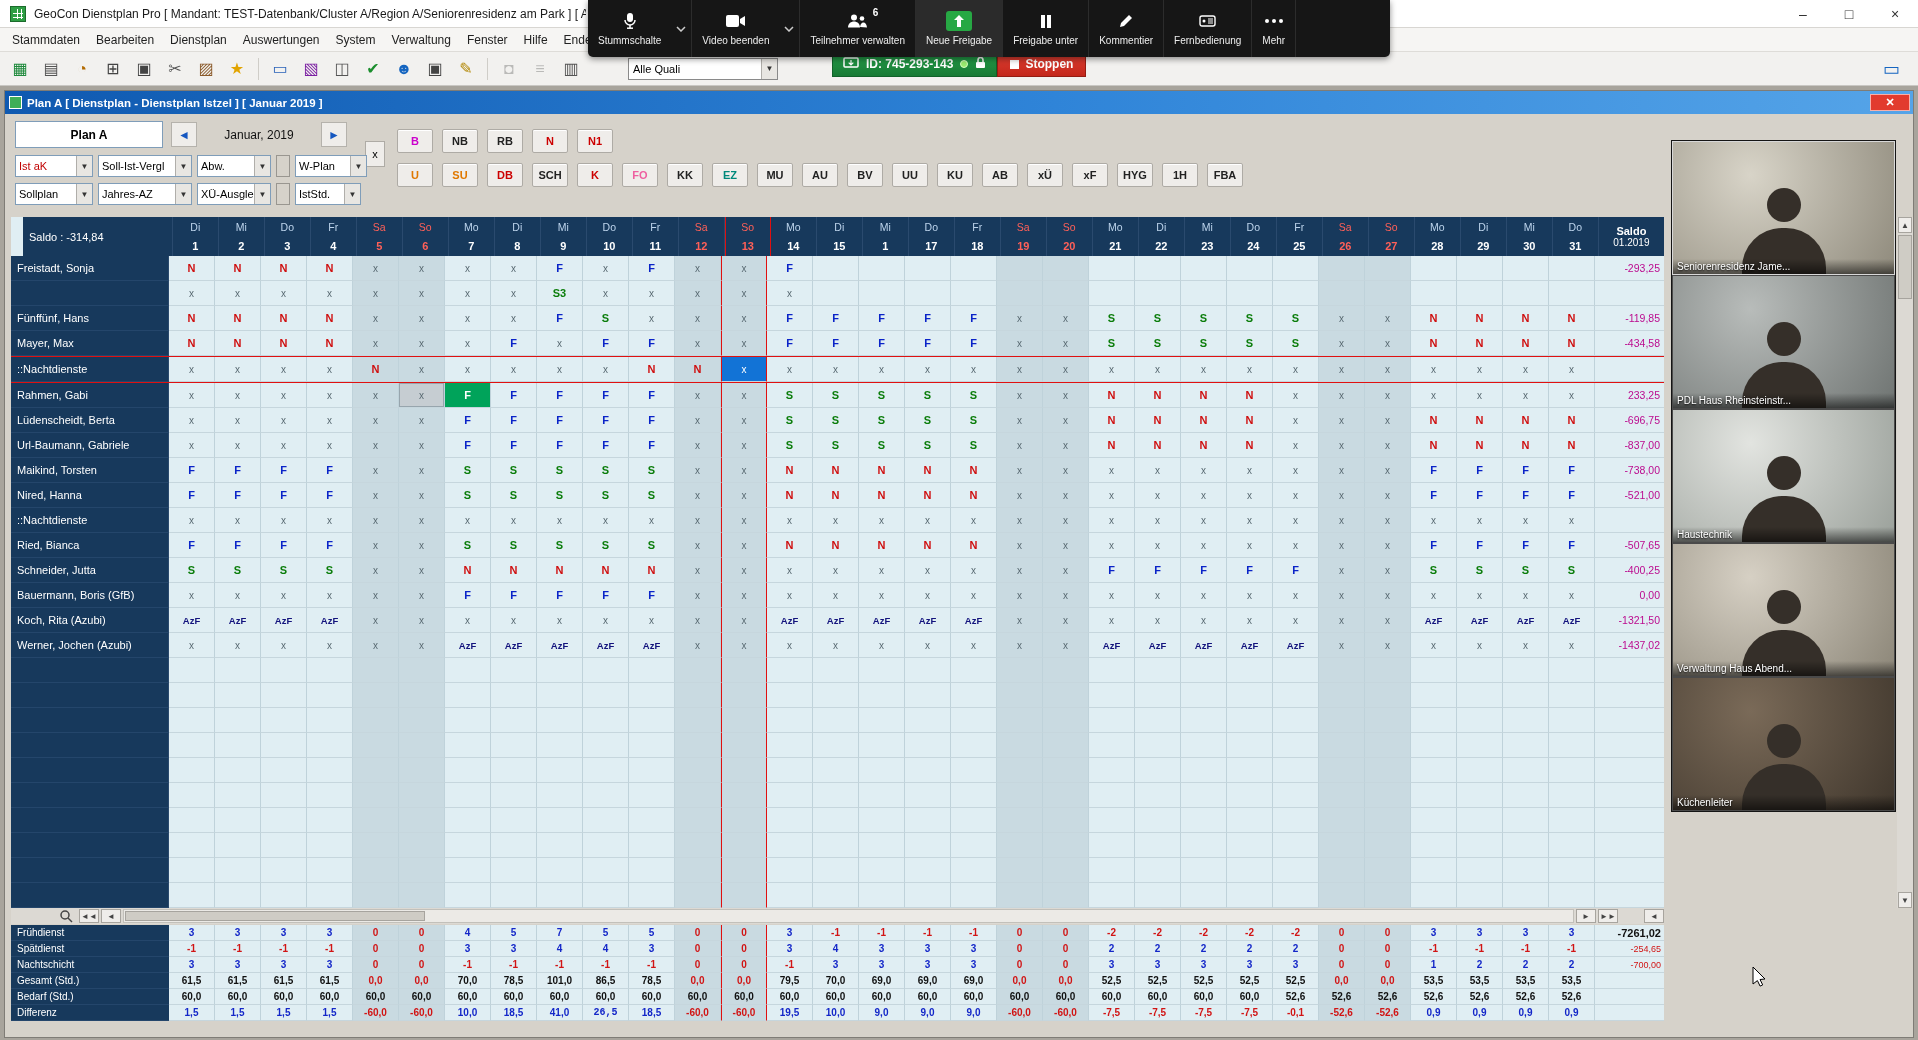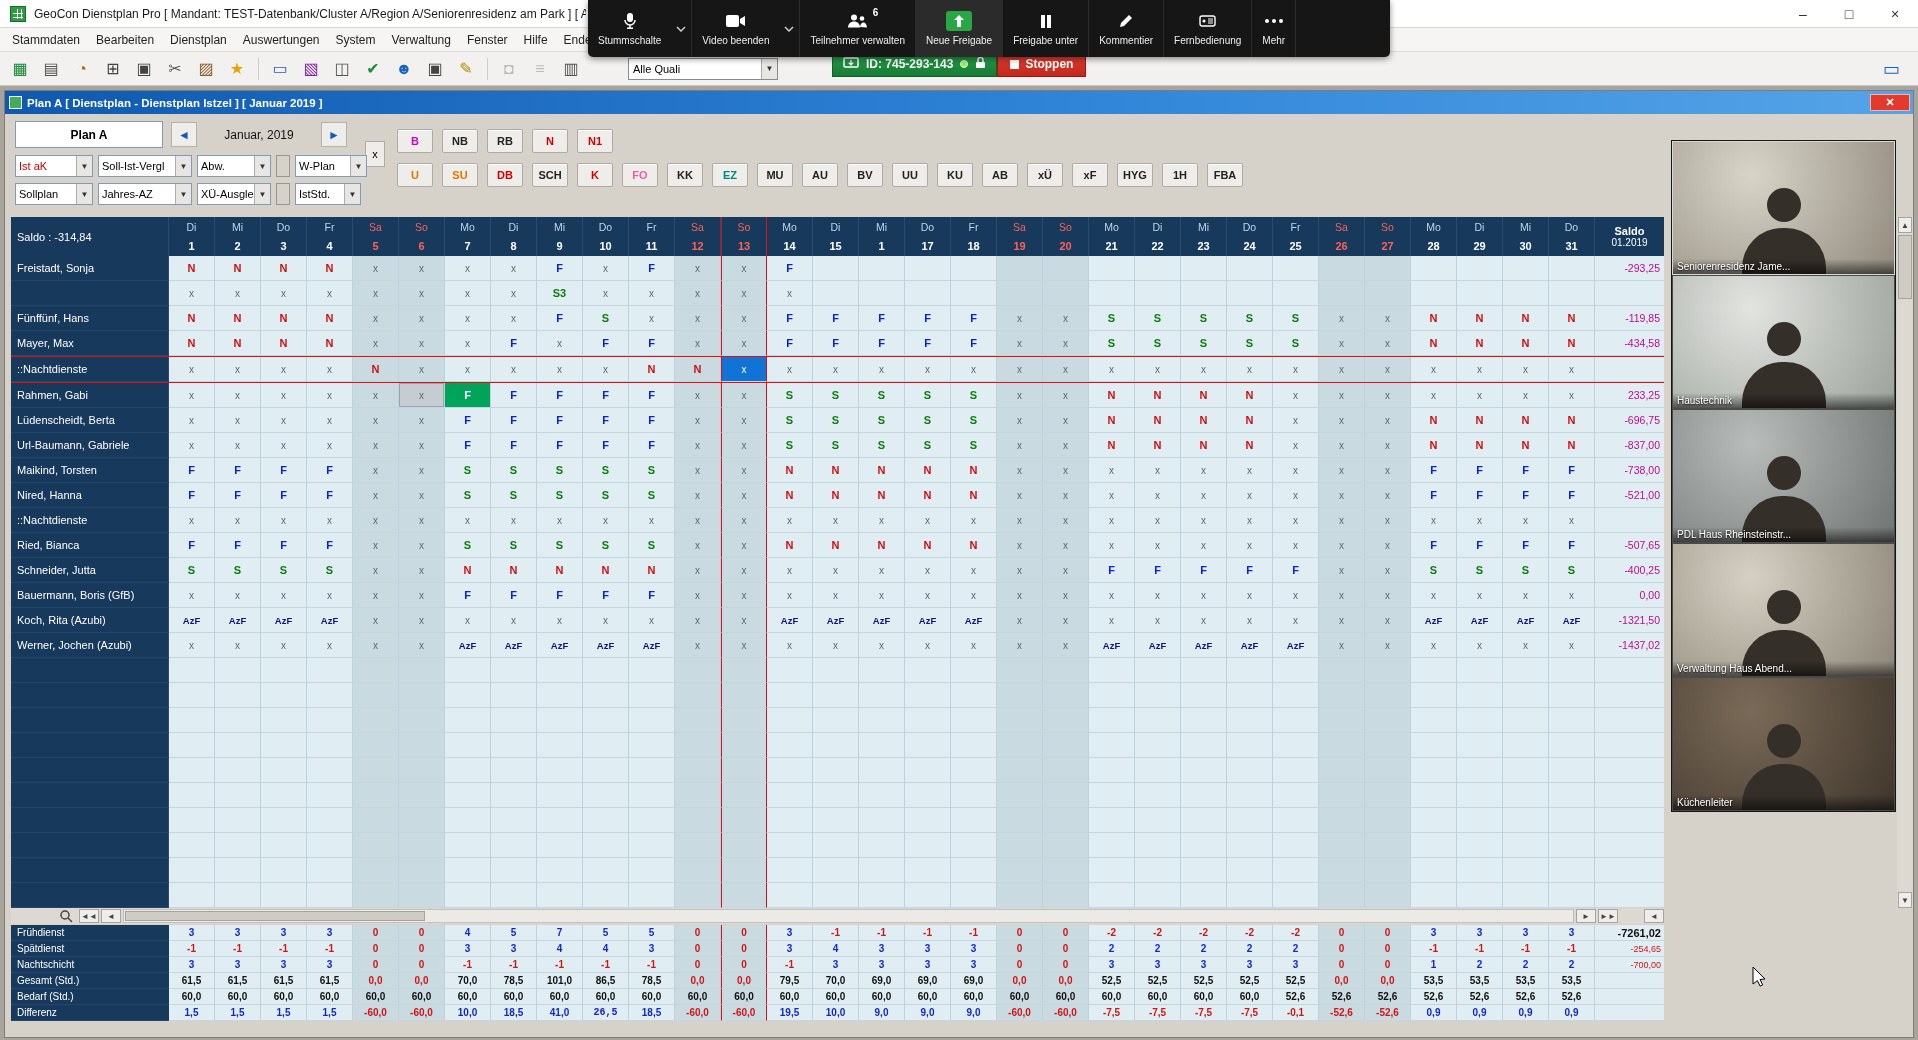--- a/index.html
+++ b/index.html
@@ -94,21 +94,21 @@
            font-size:11px; }
   .combo .combo-text { flex:1; padding:0 3px; white-space:nowrap; overflow:hidden; }
   .combo-arrow { width:16px; height:20px; background:#e8e6e2; border-left:1px solid #b0aeaa;
                  display:flex; align-items:center; justify-content:center; font-size:8px; color:#333; }
   .mini-btn { width:14px; height:22px; background:#d6d2ca; border:1px solid #999690; }
 
   
   #grid { position:absolute; left:6px; top:126px; width:1653px; background:#e0eef3; }
   .g-header { display:flex; }
   .g-corner { width:158px; height:39px; background:#17395c; color:#fff; font-size:11px;
-              display:flex; align-items:center; padding-left:6px; border-right:1px solid #2a4a6e; }
+              display:flex; align-items:center; padding-left:6px; border-right:1px solid #2a4a6e;margin-left:12px; }
   .g-hmid { display:flex; flex-direction:column; }
   .g-hrow { display:flex; }
   .g-hcell { width:46px; height:19px; background:#17395c; color:#bdd4ec; font-size:10.5px;
              display:flex; align-items:center; justify-content:center; border-right:1px solid #2a4a6e; }
   .g-hcell.num { height:20px; color:#fff; font-weight:bold; font-size:11px; }
   .g-hcell.we { color:#ff6058; }
   .g-saldohdr { width:69px; height:39px; background:#17395c; color:#fff; display:flex;
                 flex-direction:column; align-items:center; justify-content:center; }
   .g-saldohdr .s1 { font-size:11px; font-weight:bold; }
   .g-saldohdr .s2 { font-size:10px; }
@@ -1666,28 +1666,28 @@
       </div>
     <span class="vs-btn">▼</span>
   </div>
 </div>
 
 <div id="videos">
     <div class="vtile first" style="background: radial-gradient(circle at 35% 25%, rgb(216, 212, 200), rgb(143, 138, 124));">
       <div class="sil"></div>
       <div class="vlabel">Seniorenresidenz Jame...</div>
     </div>
+    <div class="vtile" style="background: radial-gradient(circle at 35% 25%, rgb(184, 188, 186), rgb(111, 116, 114));">
+      <div class="sil"></div>
+      <div class="vlabel">PDL Haus Rheinsteinstr...</div>
+    </div>
     <div class="vtile" style="background: radial-gradient(circle at 35% 25%, rgb(226, 228, 224), rgb(154, 160, 154));">
       <div class="sil"></div>
       <div class="vlabel">Haustechnik</div>
     </div>
-    <div class="vtile" style="background: radial-gradient(circle at 35% 25%, rgb(184, 188, 186), rgb(111, 116, 114));">
-      <div class="sil"></div>
-      <div class="vlabel">PDL Haus Rheinsteinstr...</div>
-    </div>
     <div class="vtile" style="background: radial-gradient(circle at 35% 25%, rgb(214, 208, 196), rgb(140, 134, 120));">
       <div class="sil"></div>
       <div class="vlabel">Verwaltung Haus Abend...</div>
     </div>
     <div class="vtile" style="background: radial-gradient(circle at 35% 25%, rgb(122, 106, 88), rgb(63, 54, 44));">
       <div class="sil"></div>
       <div class="vlabel">Küchenleiter</div>
     </div>
   </div>
 

